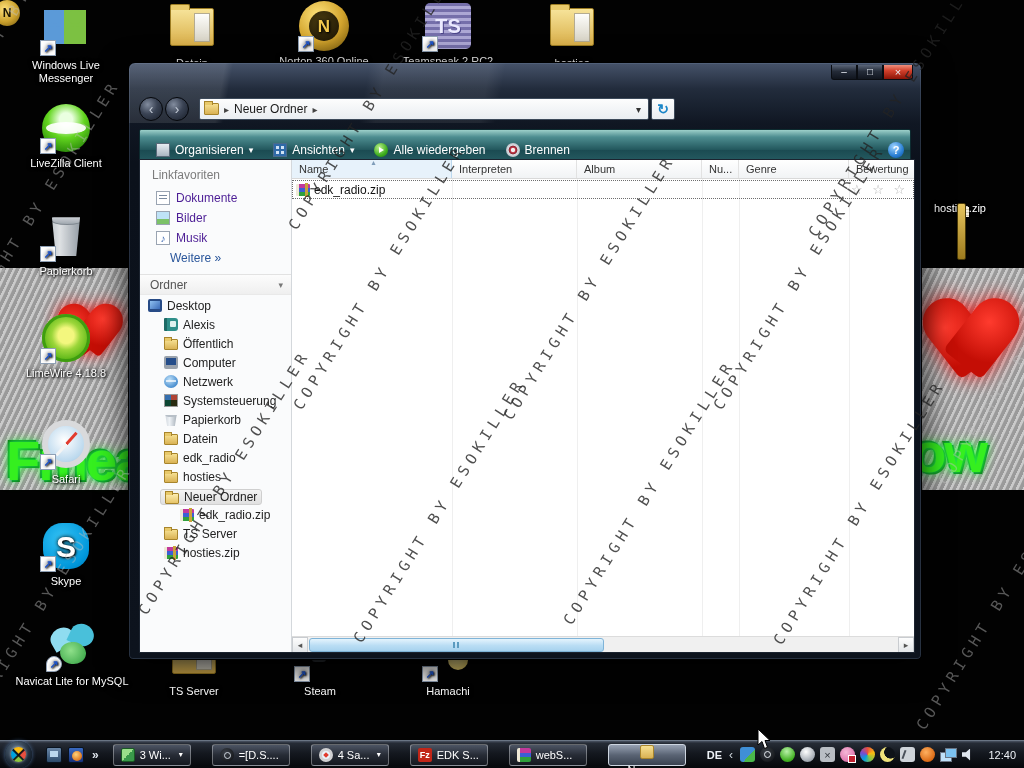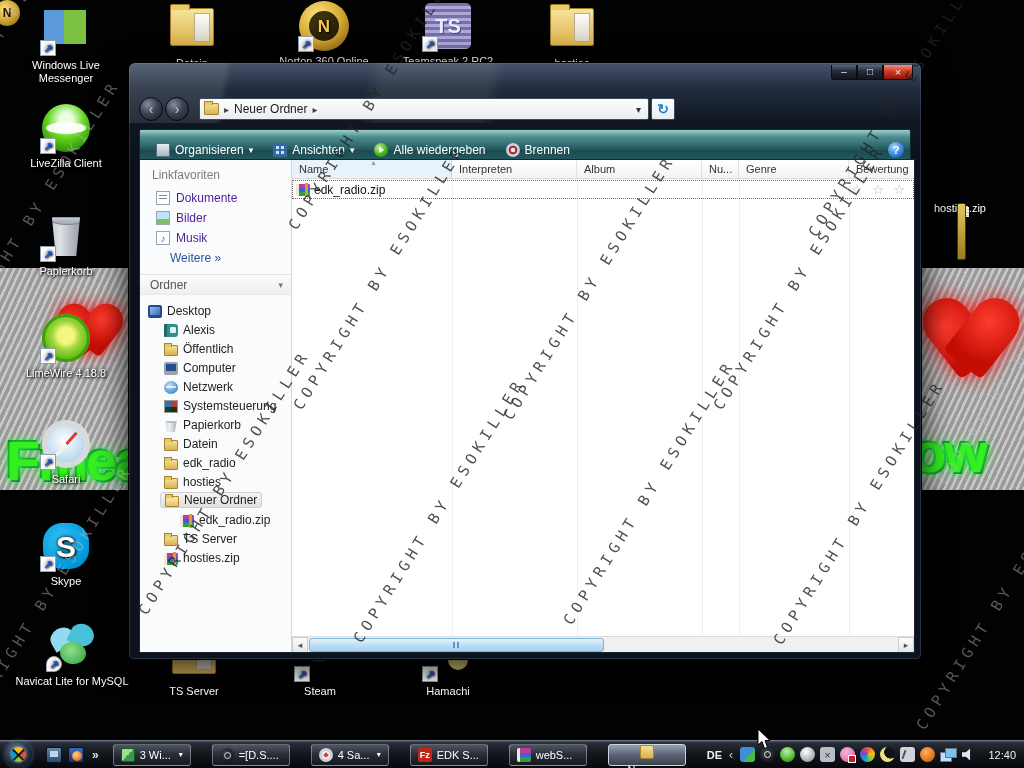--- a/index.html
+++ b/index.html
@@ -180,21 +180,21 @@
   .fav-more { padding:3px 0 3px 30px; color:#2a569b; }
   .fi { width:14px; height:14px; flex:none; position:relative; background:#fff; border:1px solid #9aa4b2; }
   .fi-doc::after { content:""; position:absolute; inset:3px 2px; background:repeating-linear-gradient(180deg,#7a8aa0 0 1px,transparent 1px 3px); }
   .fi-pic { background:linear-gradient(180deg,#bfe3f7 55%,#7cc268 55%); }
   .fi-mus::after { content:"♪"; position:absolute; inset:0; display:flex; align-items:center; justify-content:center; font-size:10px; color:#3a66b0; }
   .ordner-band { margin-top:6px; height:21px; display:flex; align-items:center; padding:0 8px 0 10px;
     color:#555; border-top:1px solid #e2e2e2; border-bottom:1px solid #e9e9e9;
     background:linear-gradient(180deg,#fcfcfc,#efefef); }
   .ordner-band .dd { margin-left:auto; font-size:9px; color:#777; }
   .tree { padding-top:4px; }
-  .tree-item { display:flex; align-items:flex-end; gap:5px; height:19px; padding-left:8px; white-space:nowrap; }
+  .tree-item { display:flex; align-items:flex-start; gap:5px; height:19px; padding-left:8px; white-space:nowrap; }
   .lvl1 { padding-left:24px; } .lvl2 { padding-left:40px; }
   .tree-item.selected .lblwrap { background:linear-gradient(180deg,#f4f4f4,#e0e0e0);
     border:1px solid #cfcfcf; border-radius:3px; padding:0 4px; margin-left:-4px; }
   .lblwrap { display:flex; align-items:center; gap:5px; }
   
   .mi { width:14px; height:13px; flex:none; position:relative; }
   .mi-desktop { background:#274b86; border-radius:2px; }
   .mi-desktop::after { content:""; position:absolute; inset:2px 2px 3px 2px; background:linear-gradient(135deg,#8fc0f0,#3a6ab8); }
   .mi-user { background:#2f8f8a; border-radius:1px 3px 3px 1px; border-left:3px solid #1d6a66; }
   .mi-user::after { content:""; position:absolute; left:3px; top:3px; width:6px; height:6px; background:#dff2ef; border-radius:1px; }

